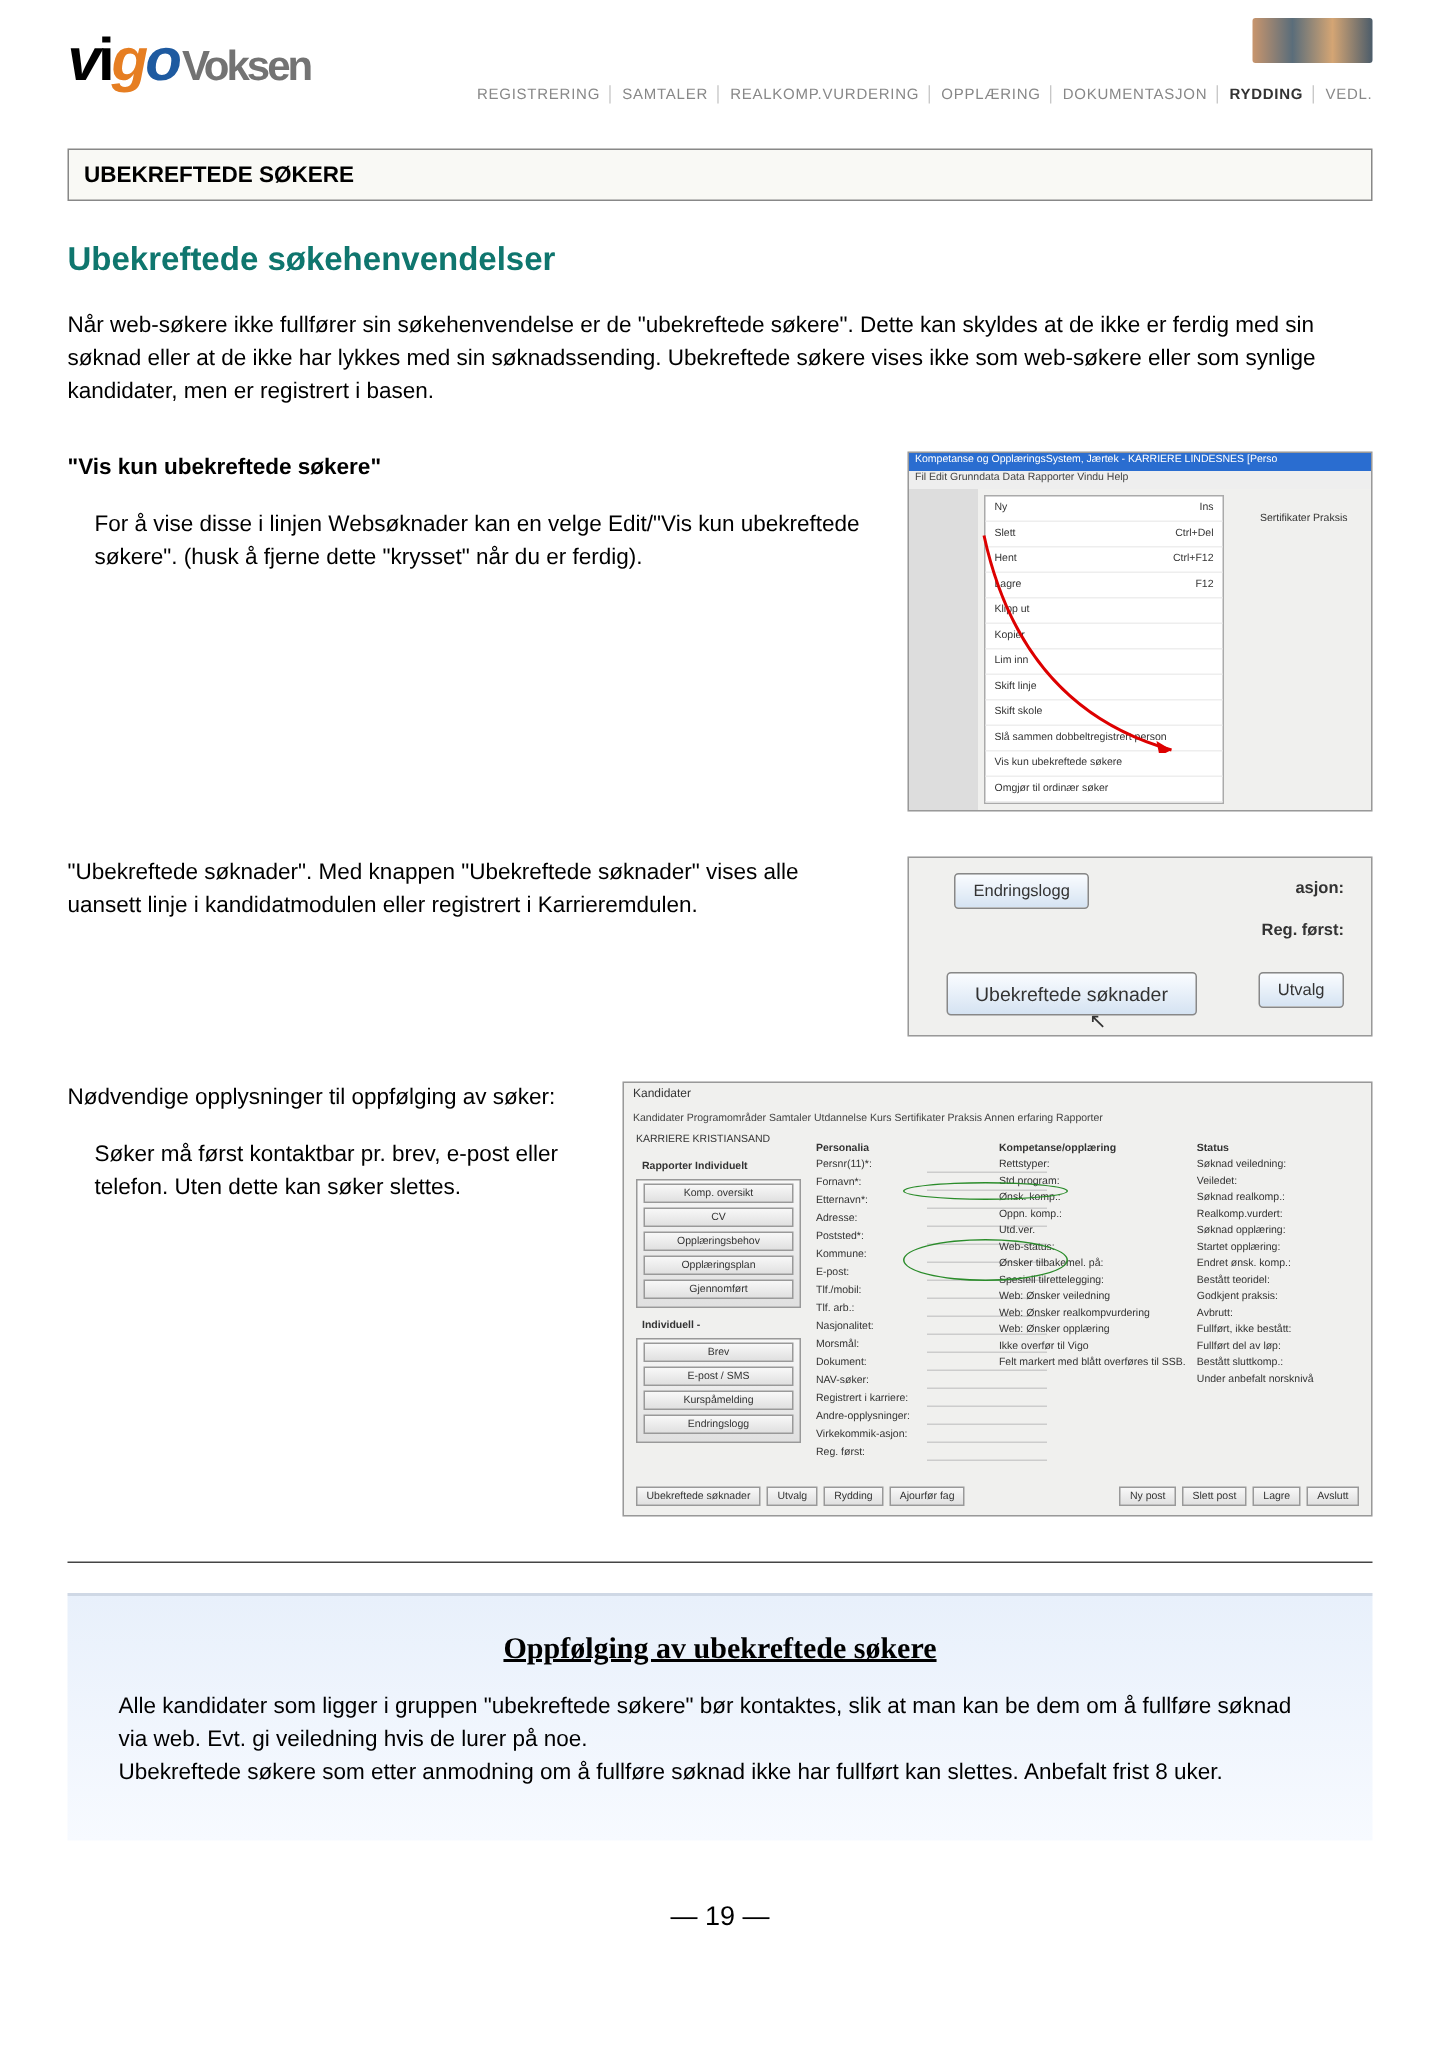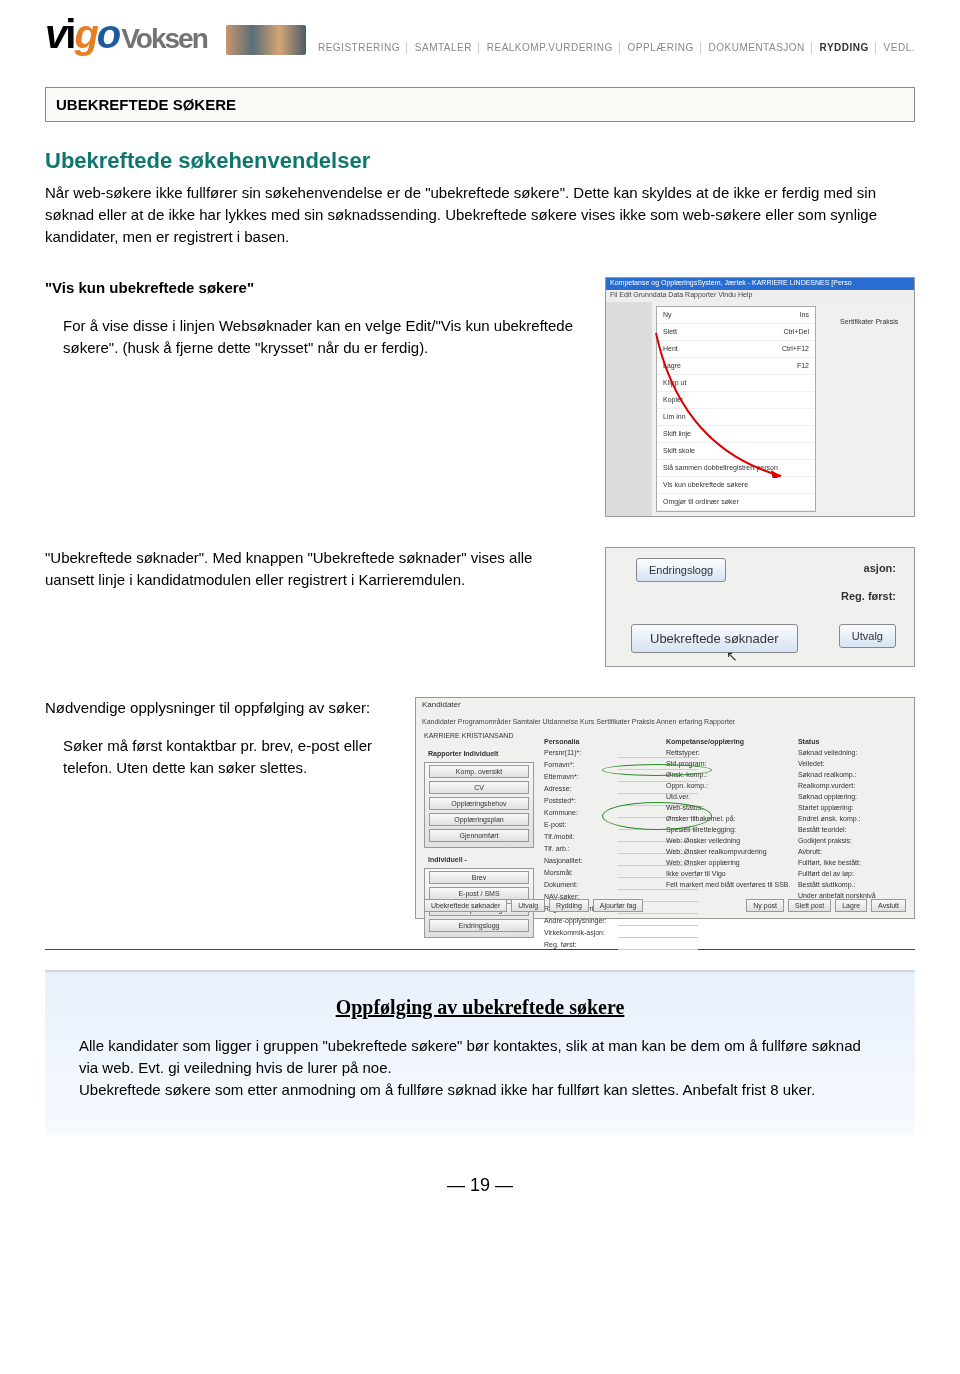--- a/index.html
+++ b/index.html
@@ -9,42 +9,42 @@
   .logo { font-size: 40px; font-weight: bold; letter-spacing: -2px; }
   .logo .v { color: #000; font-style: italic; }
   .logo .i { color: #000; }
   .logo .g { color: #e67e22; font-style: italic; }
   .logo .o { color: #1e5aa0; font-style: italic; }
   .logo2 { font-size: 28px; color: #737373; margin-left: 2px; }
   .nav-labels { font-size: 10px; color: #888; letter-spacing: 0.5px; display: flex; gap: 4px; flex-wrap: wrap; margin-left: auto; margin-top: 26px; }
   .nav-labels span.sep { color: #bbb; }
   .nav-labels span.active { color: #333; font-weight: bold; }
   .photo-strip { width: 80px; height: 30px; background: linear-gradient(90deg,#c8956d,#5a6d7a,#d4a574,#4b5c6a); margin-left: auto; margin-bottom:-10px; border-radius:2px; }
-  .header-right { display:flex; flex-direction:row; align-items:center; flex:1; }
+  .header-right { display:flex; flex-direction:column; align-items:flex-end; flex:1; }
   .section-bar { border: 1px solid #888; padding: 8px 10px; margin-top: 30px; font-weight: bold; font-size: 15px; background:#f9f9f5;}
   h2.blue { color: #0f766e; font-size: 22px; margin-top: 26px; font-weight: bold; }
-  p.body { font-size: 15px; margin-top: 8px; line-height: 1.45; }
+  p.body { font-size: 15px; margin-top: 20px; line-height: 1.45; }
   .two-col { display: flex; margin-top: 30px; gap: 20px; }
   .two-col .left { flex: 1; font-size: 15px; line-height: 1.45; }
   .two-col .right { width: 310px; }
   .left .hdr { font-weight: bold; }
   .left .indent { margin-left: 18px; margin-top:16px; }
   .screenshot { border: 1px solid #999; background: #f0f0ee; width: 100%; font-size: 8px; color:#333; position:relative; }
   .ss1 { height: 240px; padding: 4px 4px 4px 50px; }
   .ss1 .titlebar { position:absolute; top:0; left:0; right:0; height:12px; background:#2a6dd0; color:#fff; font-size:7px; padding:1px 4px;}
   .ss1 .menubar { position:absolute; top:12px; left:0; right:0; height:12px; background:#eee; font-size:7px; padding:1px 4px; color:#444;}
   .ss1 .toolbar-left { position:absolute; left:0; top:24px; bottom:0; width:46px; background:#ddd;}
   .ss1 .menu-box { position:absolute; left:50px; top:28px; width:160px; background:#fff; border:1px solid #aaa; font-size:7px; line-height:14px;}
   .ss1 .menu-box div { padding:1px 6px; display:flex; justify-content:space-between; border-bottom:1px solid #eee;}
   .ss1 .right-panel { position:absolute; right:4px; top:40px; width:70px; font-size:7px;}
   .arrow-red { position:absolute; left:45px; top:50px; width:140px; height:150px; pointer-events:none;}
   .ss2 { height: 120px; position:relative;}
   .ss2 .btn { position:absolute; border:1px solid #888; background:linear-gradient(#fafcff,#d5e3f2); font-size:11px; padding:5px 12px; border-radius:3px;}
   .ss2 .txt { position:absolute; font-size:11px; font-weight:bold;}
-  .ss3 { height: 222px; position:relative; font-size:7px;}
+  .ss3 { height: 290px; position:relative; font-size:7px;}
   .ss3 .tabs { position:absolute; top:20px; left:6px; right:6px; font-size:7px; color:#444;}
   .ss3 .side-btns { position:absolute; left:8px; top:50px; width:110px;}
   .ss3 .side-btns div { background:linear-gradient(#f8f8f8,#e0e0e0); border:1px solid #999; margin-bottom:3px; padding:2px 4px; font-size:7px; text-align:center;}
   .ss3 .main-area { position:absolute; left:128px; top:38px; right:8px; font-size:7px; line-height:11px;}
   .ss3 .main-area .col { display:inline-block; vertical-align:top;}
   .ss3 .bottom-btns { position:absolute; bottom:6px; left:8px; right:8px; display:flex; gap:4px; font-size:7px;}
   .ss3 .bottom-btns div { background:linear-gradient(#f8f8f8,#e0e0e0); border:1px solid #999; padding:2px 6px;}
   .ss3 .bottom-btns .spacer { flex:1; background:none; border:none;}
   .hr { border:none; border-top:1px solid #444; margin-top:30px;}
   .followup-box { background: linear-gradient(#e8f0fb,#f7faff); border-top:2px solid #cfd8e5; padding: 24px 34px 34px 34px; margin-top: 20px;}

